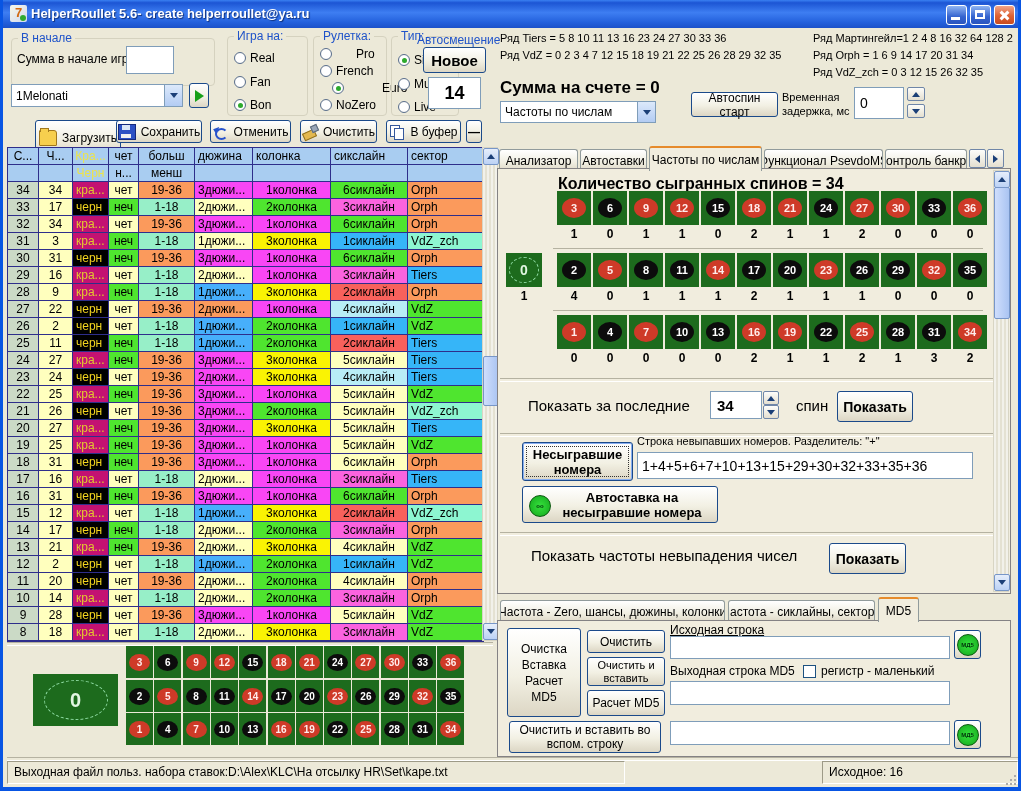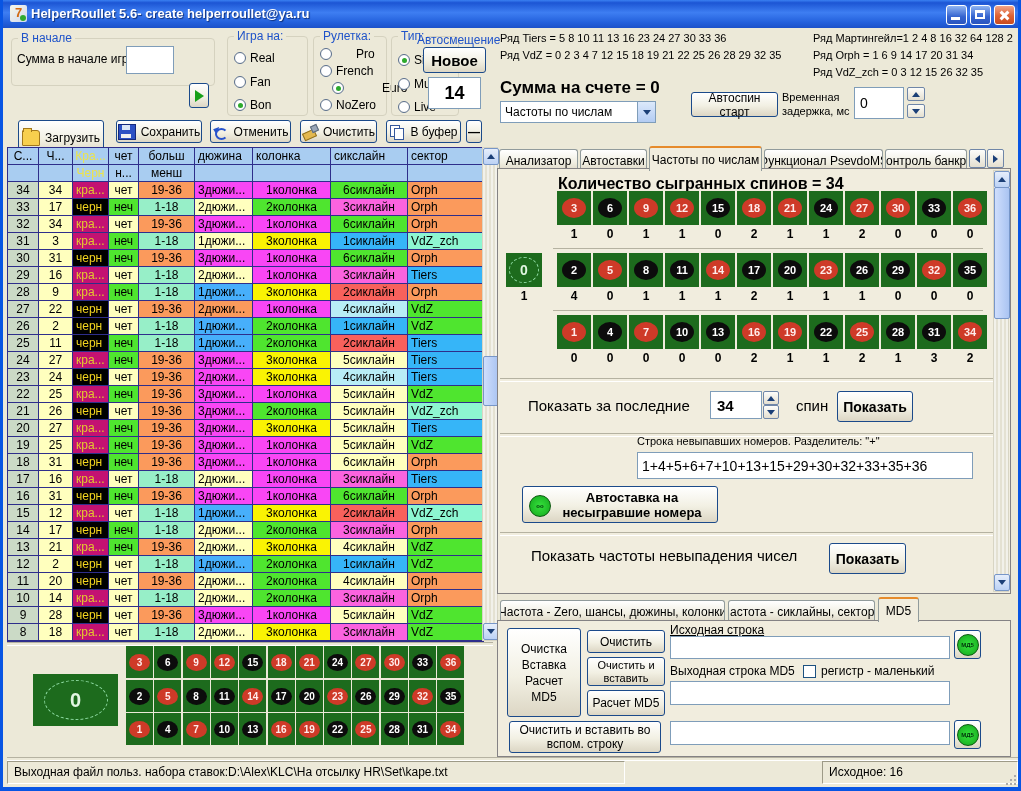--- a/index.html
+++ b/index.html
@@ -123,20 +123,26 @@
         <span class="x1"></span>
         <span class="x2"></span>
       </div>
   </div>
 
   <div class="gb" style="left:8px;top:38px;width:204px;height:48px;">
     <span class="gb-legend">В начале</span>
     <span class="abs" style="left:5px;top:13px;">Сумма в начале игры</span>
     <input class="tbox abs" style="left: 114px; top: 7px; width: 48px; height: 28px;" value="">
   </div>
+  <div class="combo" style="left:8px;top:84px;width:172px;height:23px;">
+    <span class="cv">1Melonati</span>
+    <span class="carr">
+        <span class="tri-dn"></span>
+      </span>
+  </div>
   <div class="xpbtn" style="left:186px;top:83px;width:20px;height:25px;">
     <span style="width:0;height:0;border-top:6px solid transparent;border-bottom:6px solid transparent;border-left:9px solid #18a018;"></span>
   </div>
   <div id="radio-area">
       <div class="gb" style="left: 224px; top: 36px; width: 81px; height: 80px;">
         <div class="gb-legend">Игра на:</div>
         <div class="radio-row" style="left: 6px; top: 14px;">
           <div class="rdot"></div>
           <div style="display: inline;">Real</div>
         </div>
@@ -182,21 +188,21 @@
           <div class="rdot"></div>
           <div style="display: inline;">Live</div>
         </div>
       </div>
     </div>
   <div class="bluelabel abs" style="left:414px;top:33px;">Автосмещение</div>
   <div class="xpbtn" style="left:420px;top:47px;width:63px;height:26px;font-weight:bold;font-size:15px;">Новое</div>
   <div class="tbox abs" style="left:425px;top:77px;width:53px;height:32px;font-weight:bold;font-size:18px;text-align:center;line-height:30px;">14</div>
 
   <div id="toolbar">
-      <div class="xpbtn" style="left: 15px; top: 120px; width: 86px; height: 35px;">
+      <div class="xpbtn" style="left: 32px; top: 120px; width: 86px; height: 35px;">
         <div class="tb-icon ic-load"></div>
         <div style="display: inline;">Загрузить</div>
       </div>
       <div class="xpbtn" style="left: 113px; top: 120px; width: 86px; height: 23px;">
         <div class="tb-icon ic-save"></div>
         <div style="display: inline;">Сохранить</div>
       </div>
       <div class="xpbtn" style="left: 207px; top: 120px; width: 81px; height: 23px;">
         <div class="tb-icon ic-undo"></div>
         <div style="display: inline;">Отменить</div>
@@ -866,20 +872,21 @@
         <span class="tri-up"></span>
       </div>
     <div class="spinbtn" style="left:265px;top:236px;width:16px;height:14px;">
         <span class="tri-dn"></span>
       </div>
     <div class="abs" style="left:298px;top:228px;font-size:15px;">спин</div>
     <div class="xpbtn" style="left:339px;top:222px;width:76px;height:31px;font-weight:bold;font-size:14px;">Показать</div>
     <div class="hsep" style="left:2px;top:264px;width:494px;"></div>
 
     <div class="abs" style="left:139px;top:266px;font-size:11px;">Строка невыпавших номеров. Разделитель: "+"</div>
+    <div class="xpbtn focused" style="left:24px;top:273px;width:111px;height:39px;font-weight:bold;font-size:13px;line-height:15px;">Несыгравшие номера</div>
     <div class="tbox abs" style="left:139px;top:283px;width:336px;height:27px;font-size:14px;padding:5px 0 0 4px;overflow:hidden;white-space:nowrap;">1+4+5+6+7+10+13+15+29+30+32+33+35+36</div>
     <div class="xpbtn" style="left:24px;top:317px;width:196px;height:37px;font-weight:bold;font-size:13px;line-height:15px;padding-left:24px;">
       <span class="green-icon abs" style="left:6px;top:8px;">oo</span>
       <span>Автоставка на несыгравшие номера</span>
     </div>
     <div class="hsep" style="left:2px;top:363px;width:494px;"></div>
 
     <div class="abs" style="left:33px;top:378px;font-size:15px;">Показать частоты невыпадения чисел</div>
     <div class="xpbtn" style="left:331px;top:374px;width:77px;height:31px;font-weight:bold;font-size:14px;">Показать</div>
 

